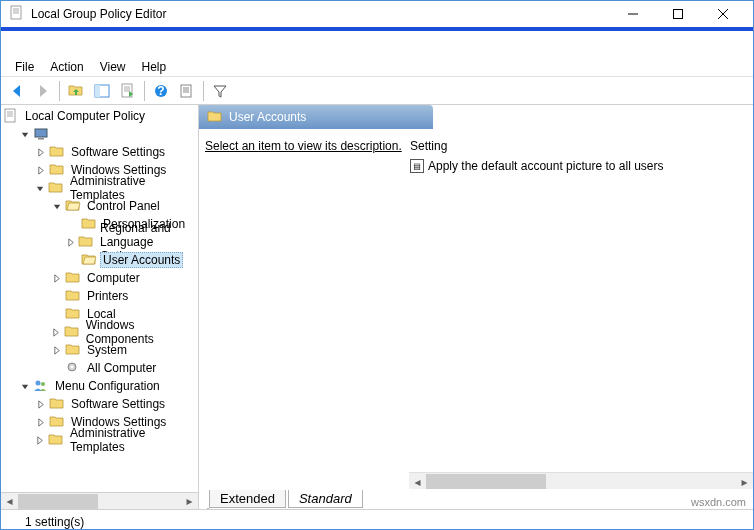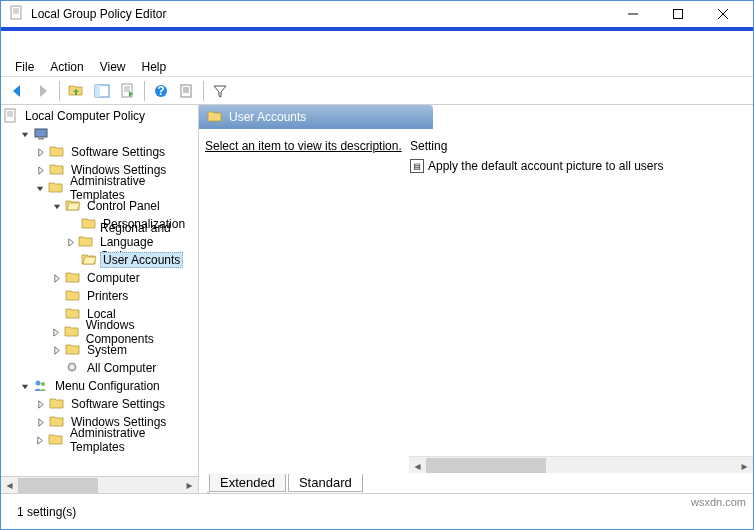--- a/index.html
+++ b/index.html
@@ -52,25 +52,25 @@
 .setting-row { display: flex; align-items: center; gap: 4px; }
 .setting-icon { width: 14px; height: 14px; border: 1px solid #555; display: flex; align-items: center; justify-content: center; font-size: 8px; }
 .content-hscroll { height: 17px; display: flex; background: #f0f0f0; position: relative; margin: 0 0 0 210px; border-top: 1px solid #e0e0e0; }
 .content-hscroll .thumb { position: absolute; left: 17px; width: 120px; height: 15px; top: 1px; background: #cdcdcd; }
 .content-hscroll .arr { width: 17px; height: 17px; display: flex; align-items: center; justify-content: center; color: #606060; }
 .content-hscroll .arr:last-of-type { margin-left: auto; }
 
 
 .tabs { display: flex; align-items: flex-end; height: 20px; padding-left: 4px; }
 .tab { font-size: 13px; padding: 1px 10px; border: 1px solid #b0b0b0; border-top: none; background: #f6f6f6; margin-right: 2px; position: relative; top: -1px; }
-.tab.active { background: #fff; }
+.tab.active { background: #fff; font-style: italic; }
 .tabs::before { content: ""; flex: 0 0 4px; }
 
 
-.statusbar { height: 36px; border-top: 1px solid #d0d0d0; display: flex; align-items: center; padding: 0 16px; font-size: 11px; }
+.statusbar { height: 20px; border-top: 1px solid #d0d0d0; display: flex; align-items: flex-end; padding: 0 24px; font-size: 11px; }
 
 
 .watermark { position: absolute; right: 8px; bottom: 22px; font-size: 11px; color: #888; }
 </style>
 </head>
 <body>
 
 <svg width="0" height="0" style="position:absolute">
   <defs>
     <g id="folder">

